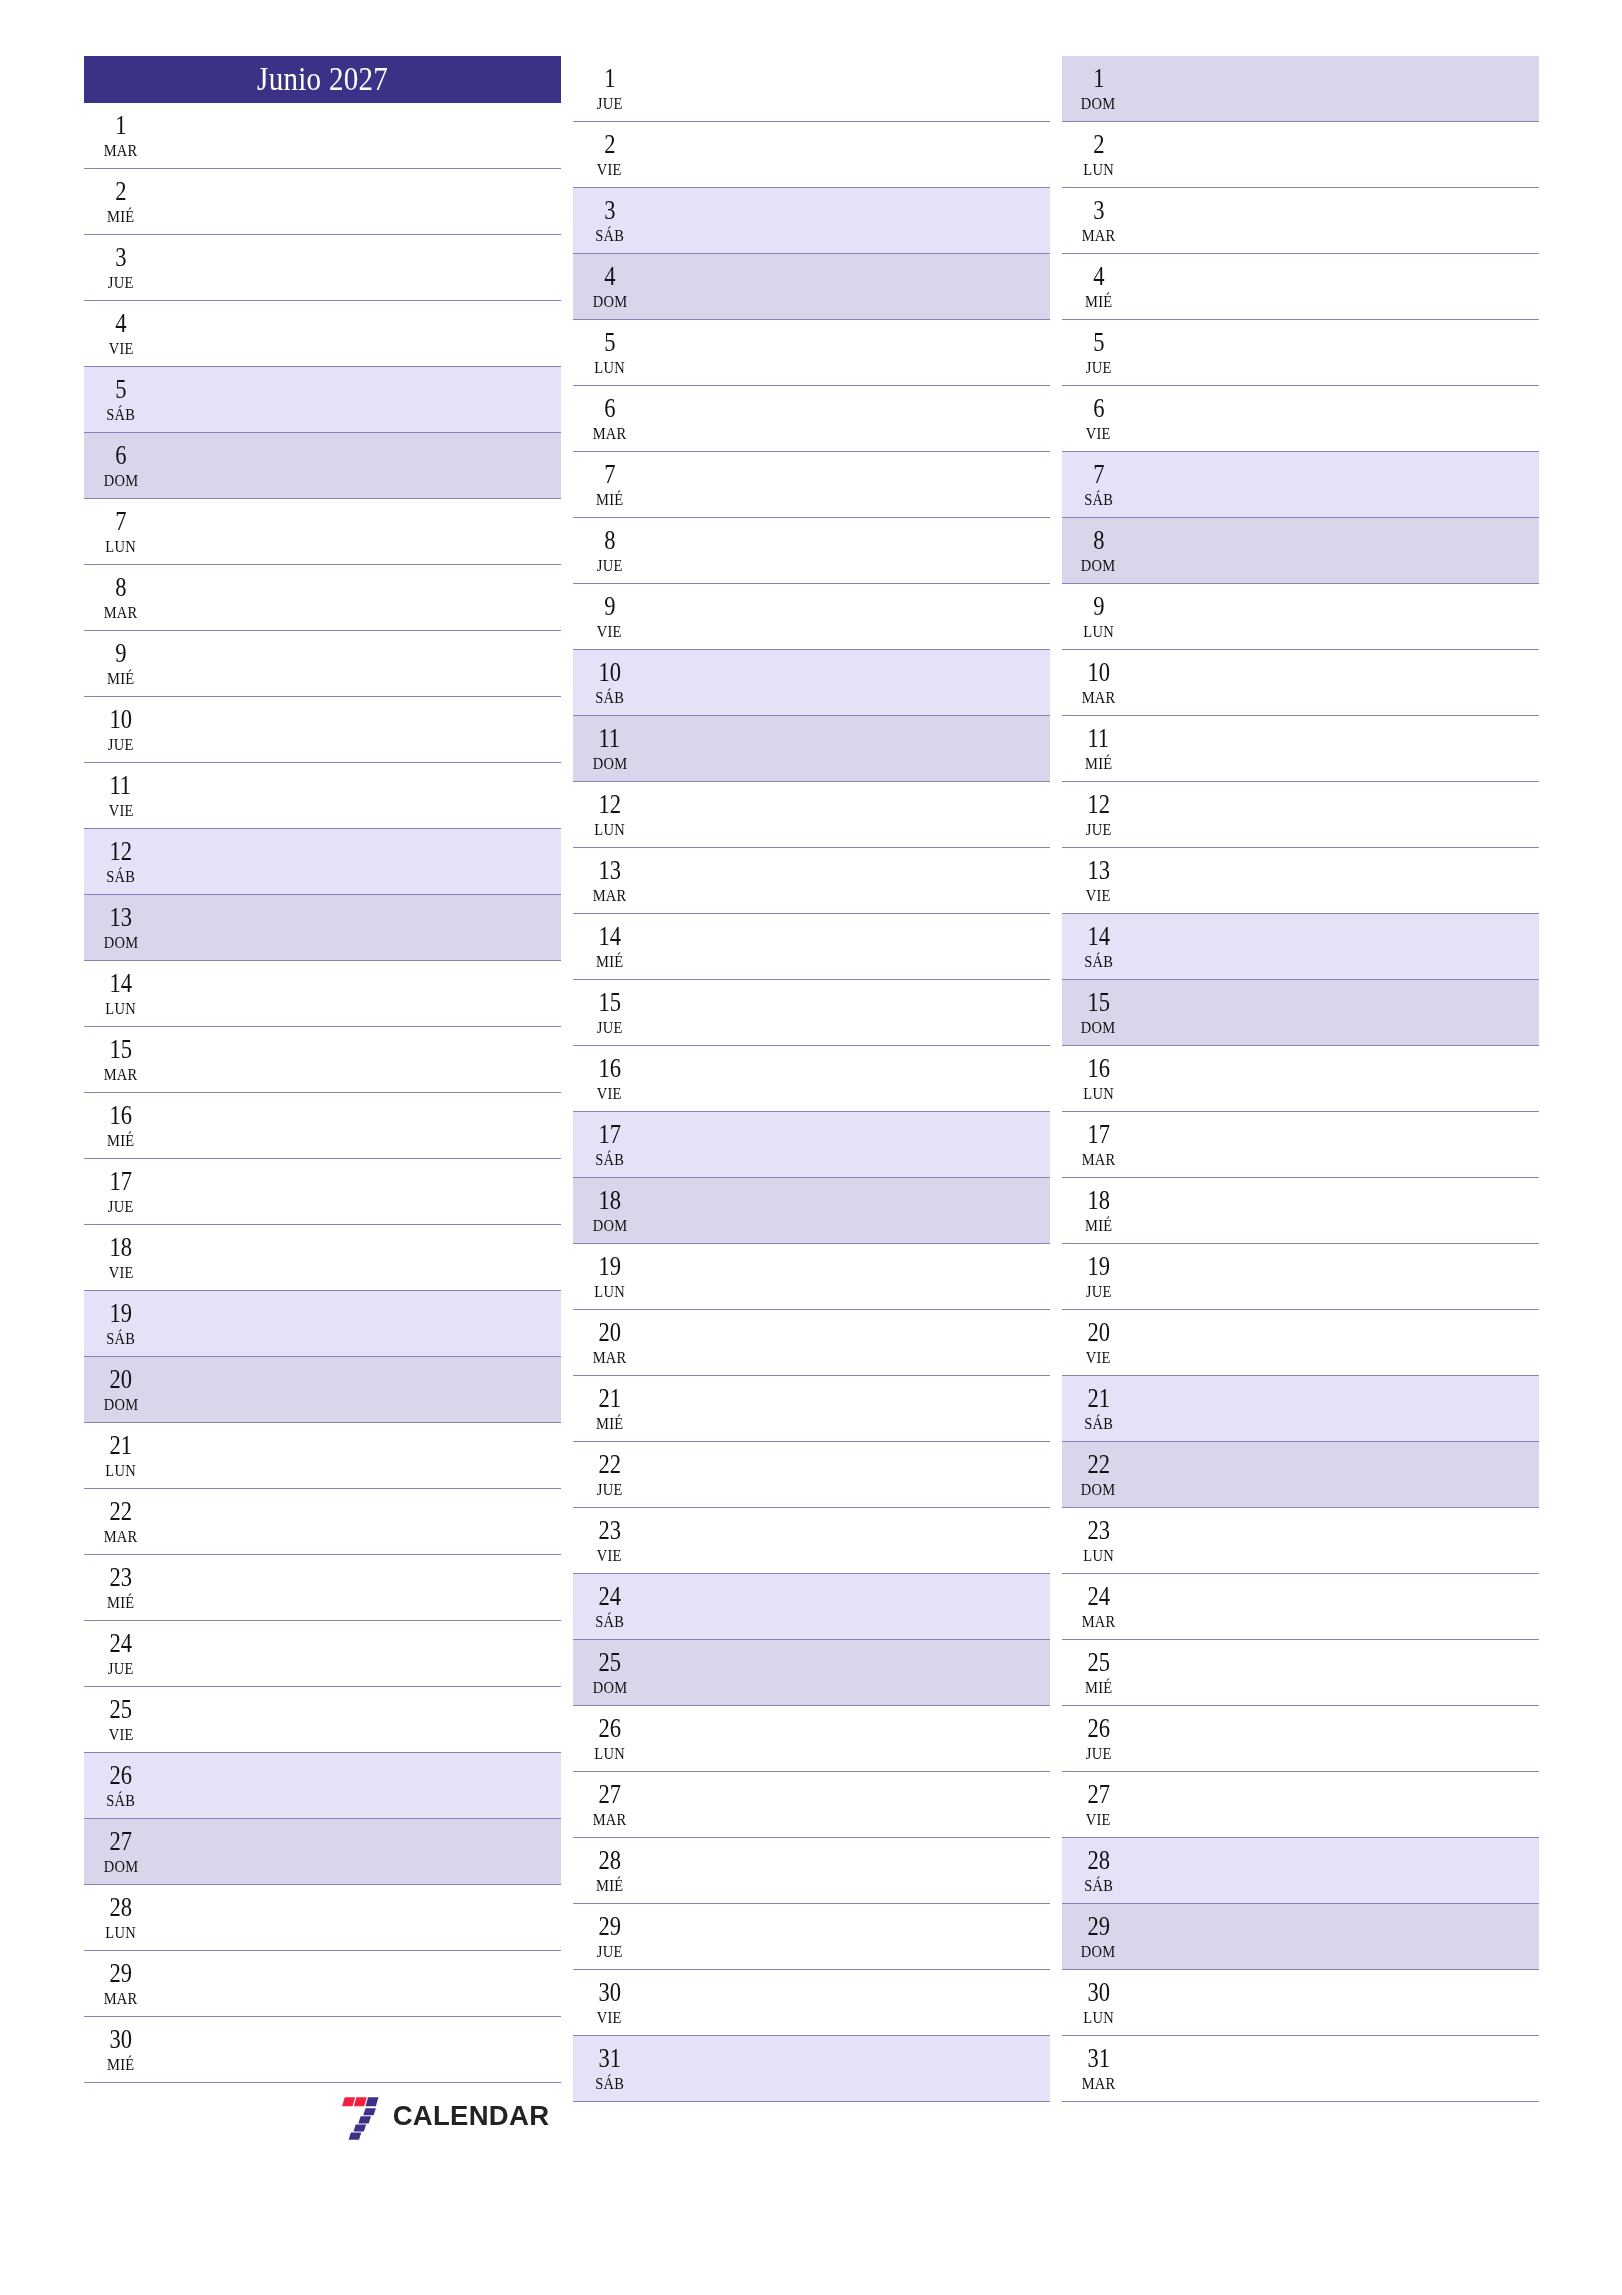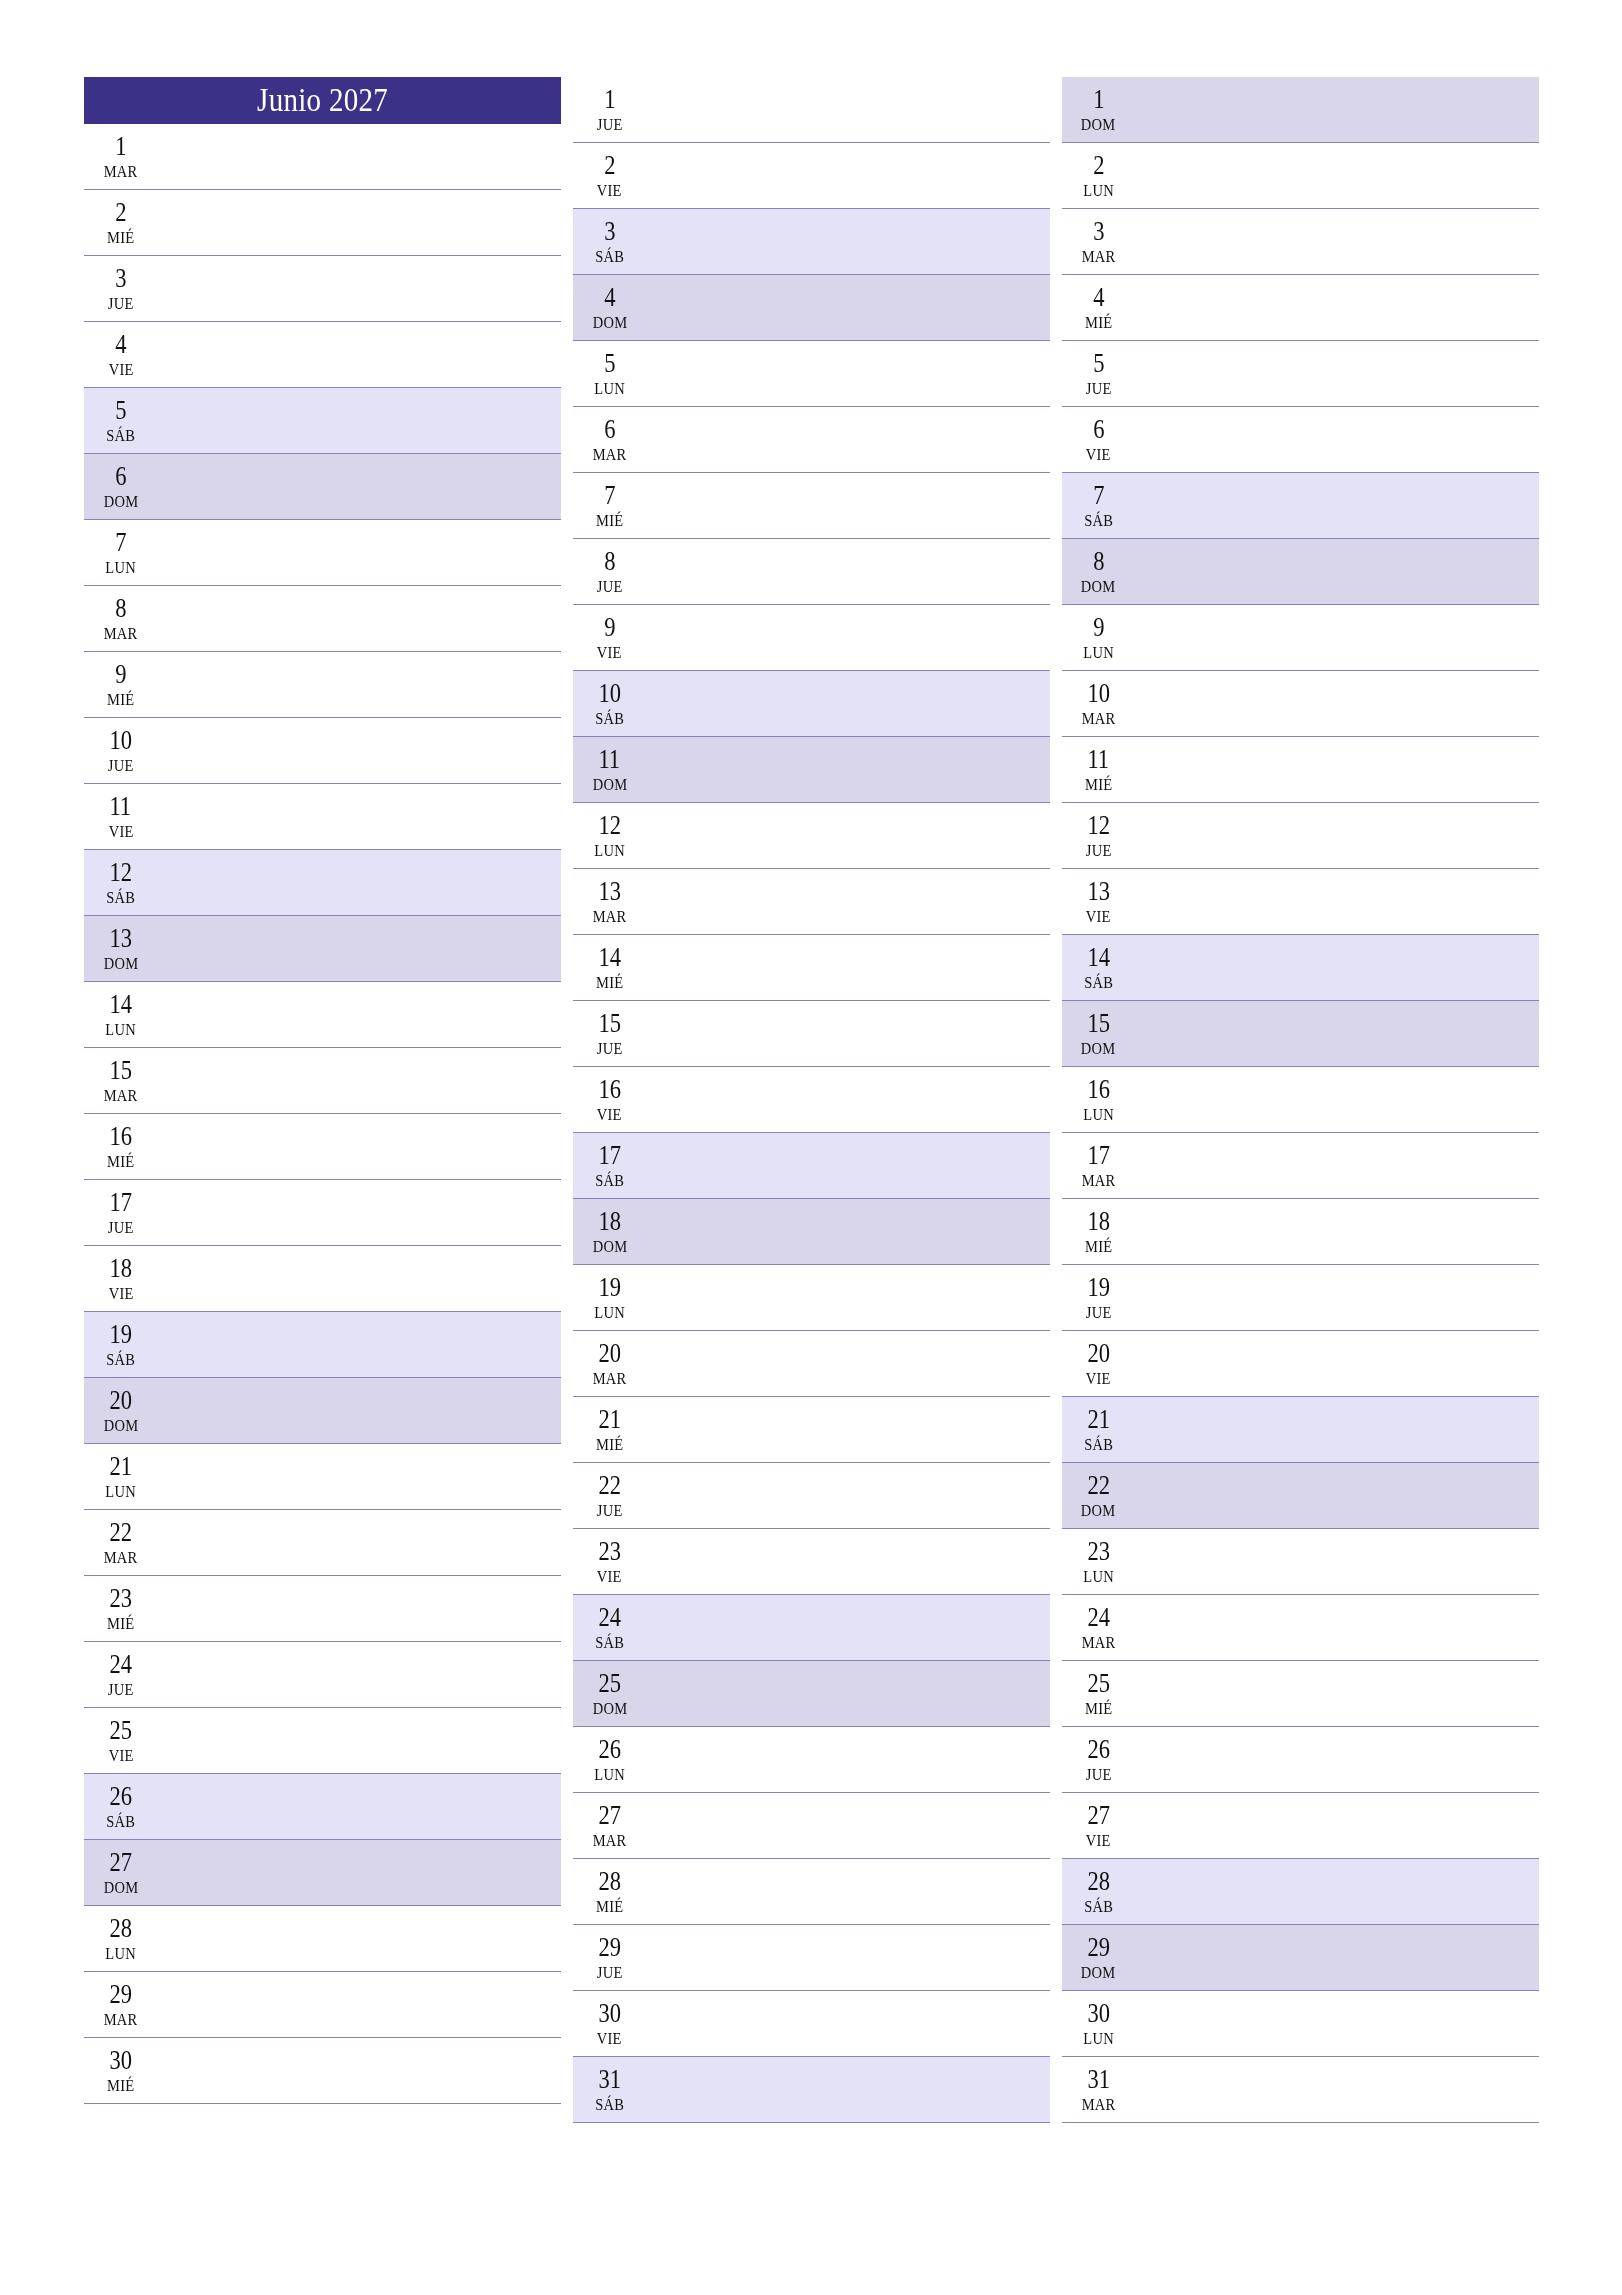--- a/index.html
+++ b/index.html
@@ -13,21 +13,21 @@
     font-family: "Liberation Serif", "DejaVu Serif", serif;
     overflow: hidden;
   }
 
   #page {
     position: relative;
     width: 1623px;
     height: 2295px;
     background: #ffffff;
     box-sizing: border-box;
-    padding: 77px 84px 0 84px;
+    padding: 56px 84px 0 84px;
   }
 
   #columns {
     display: flex;
     flex-direction: row;
     align-items: flex-start;
     width: 1455px;
     gap: 11.8px;
   }
 
@@ -316,20 +316,34 @@
               <div class="day-num">29</div>
               <div class="day-wd">MAR</div>
             </div>
           </div>
           <div class="day-row">
             <div class="day-stack">
               <div class="day-num">30</div>
               <div class="day-wd">MIÉ</div>
             </div>
           </div>
+          <div class="logo-row">
+            <div class="logo">
+              <svg width="48" height="48" viewBox="0 0 74 74" class="logo-mark">
+                <polygon points="15,8 31,8 27,22 11,22" fill="#F4203F"></polygon>
+                <polygon points="33,8 49,8 45,22 29,22" fill="#F4203F"></polygon>
+                <polygon points="51,8 67,8 63,22 47,22" fill="#3B3288"></polygon>
+                <polygon points="47,25 63,25 59.5,36 43.5,36" fill="#3B3288"></polygon>
+                <polygon points="39.5,37.5 55.5,37.5 52,48.5 36,48.5" fill="#3B3288"></polygon>
+                <polygon points="32,50 48,50 44.5,61 28.5,61" fill="#3B3288"></polygon>
+                <polygon points="24.5,62.5 40.5,62.5 37,73.5 21,73.5" fill="#3B3288"></polygon>
+              </svg>
+              <span class="logo-word">CALENDAR</span>
+            </div>
+          </div>
         </div>
       </div>
       <div class="month-col">
         <div class="days">
           <div class="day-row">
             <div class="day-stack">
               <div class="day-num">1</div>
               <div class="day-wd">JUE</div>
             </div>
           </div>

